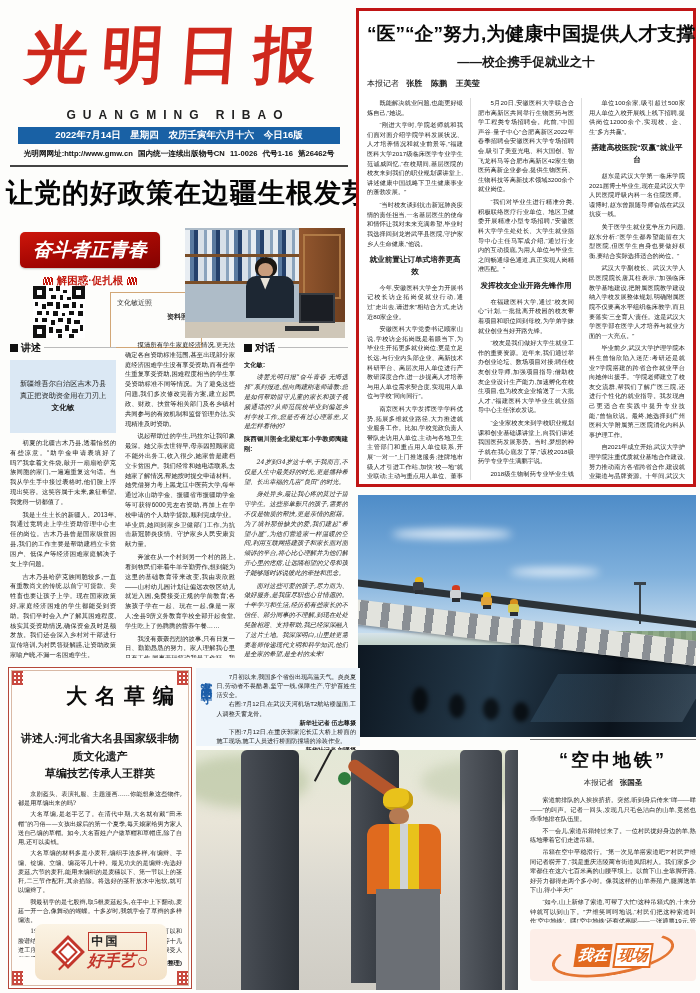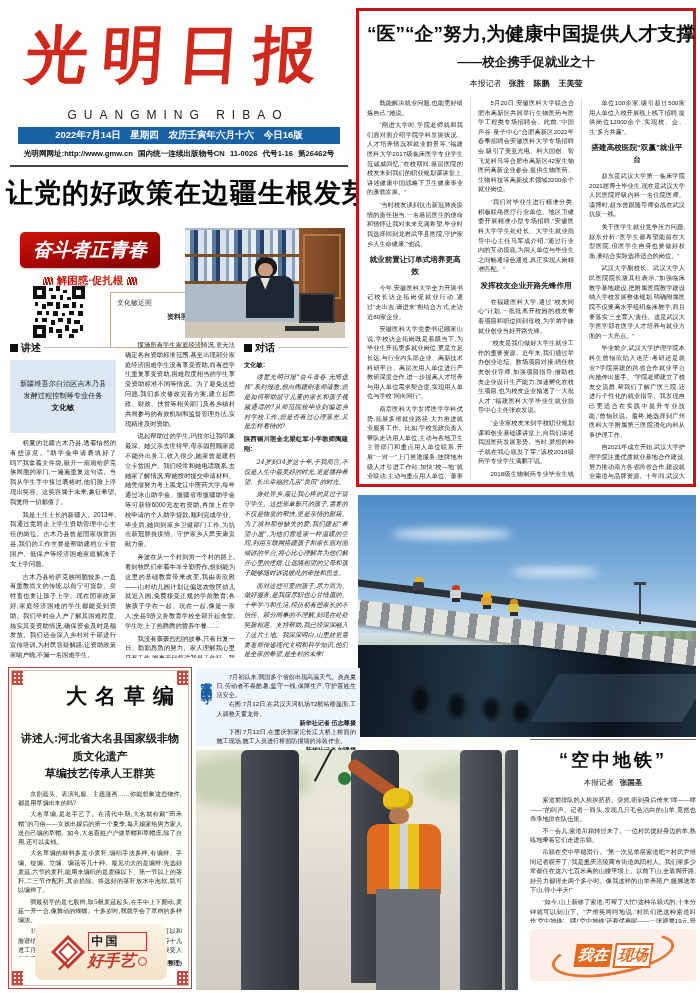--- a/index.html
+++ b/index.html
@@ -3,21 +3,21 @@
 <meta charset="utf-8">
 <style>
   html,body{margin:0;padding:0;background:#e9e9e9;}
   .page{position:relative;width:700px;height:993px;background:#fdfdfb;margin:0 auto;overflow:hidden;
         font-family:"Liberation Sans",sans-serif;color:#1a1a1a;}
   .abs{position:absolute;}
   
   .mast-title{left:10px;top:4px;width:336px;height:102px;display:flex;align-items:center;justify-content:center;
               color:#cf281c;font-family:"DejaVu Serif",serif;font-weight:bold;font-size:62px;
               letter-spacing:14px;transform:skewX(-4deg);white-space:nowrap;}
-  .mast-pinyin{left:10px;top:108px;width:336px;text-align:center;font-size:12px;letter-spacing:7px;color:#222;font-weight:normal;}
+  .mast-pinyin{left:10px;top:108px;width:336px;text-align:center;font-size:12px;letter-spacing:7px;color:#222;font-weight:bold;}
   .date-bar{left:18px;top:127px;width:322px;height:17px;background:#1961a5;color:#fff;font-size:9.5px;
             display:flex;align-items:center;justify-content:center;word-spacing:7px;font-weight:bold;}
   .info-line{left:10px;top:149px;width:338px;text-align:center;font-size:7.6px;color:#111;font-weight:bold;word-spacing:3px;}
   .mast-rule{left:10px;top:165px;width:338px;height:2px;background:#444;}
   
   .lead-headline{left:6px;top:175px;width:346px;text-align:center;font-size:27px;font-weight:900;color:#050505;
                  letter-spacing:1px;white-space:nowrap;}
   
   .banner{left:20px;top:232px;width:140px;height:36px;border-radius:5px;
           background:linear-gradient(180deg,#e8372299,#c01b10),linear-gradient(90deg,#d92a18,#b01208);
@@ -55,21 +55,21 @@
   .intro-box{background:#dbe8f4;text-align:center;font-size:7.2px;line-height:1.7;padding:18px 2px;margin-bottom:5px;
              font-family:"DejaVu Serif",serif;}
   .intro-box .nm{font-weight:bold;font-size:7.6px;}
   .kai{font-family:"DejaVu Serif",serif;font-style:italic;}
   .bold-name{font-weight:900;text-indent:0 !important;}
   
   .red-box{left:356px;top:8px;width:340px;height:479px;border:3px solid #c01515;background:#fff;box-sizing:border-box;
            padding:10px 8px 6px;}
   .rb-title{text-align:center;font-size:19px;font-weight:900;color:#0a0a0a;white-space:nowrap;letter-spacing:0;}
   .rb-sub{text-align:center;font-size:12.5px;font-weight:900;margin-top:7px;}
-  .rb-byline{text-align:center;font-size:8px;margin-top:7px;color:#222;}
+  .rb-byline{font-size:8px;margin-top:7px;color:#222;}
   .rb-byline b{font-family:"DejaVu Serif",serif;word-spacing:6px;margin-left:5px;}
   .rb-cols{display:flex;gap:7px;margin-top:9px;height:382px;overflow:hidden;}
   .rb-col{flex:1;font-size:6.2px;line-height:1.55;text-align:justify;color:#222;}
   .rb-col+.rb-col{border-left:1px solid #ddd;padding-left:7px;}
   .rb-col p{margin:0 0 3px 0;text-indent:2em;}
   .rb-subhead{font-size:7.6px;font-weight:900;text-align:center;margin:6px 0 5px;text-indent:0 !important;}
   
   .photo-solar{left:358px;top:495px;width:338px;height:242px;overflow:hidden;background:#9fc0dd;}
   .sp-sky{position:absolute;inset:0;height:60%;background:linear-gradient(180deg,#4e8cc8,#7fb0dc 55%,#cfe2f1 100%);}
   .cloud{position:absolute;background:#ffffffcc;border-radius:50%;filter:blur(4px);}
@@ -239,21 +239,21 @@
 
   <div class="abs left-cols">
     <div class="lc" style="width:106px">
       <div class="sec-head">
         <span class="sec-sq"></span>
         <span>讲述</span>
         <span class="sec-line"></span>
       </div>
       <div class="intro-box">
         <div>新疆维吾尔自治区吉木乃县</div>
-        <div>发酵过程控制等专业任务</div>
+        <div>真正把资助资金用在刀刃上</div>
         <div class="nm">文化敏</div>
       </div>
       <p>初夏的北疆吉木乃县,透着怡然的有些凉意。“助学金申请表填好了吗?”我拿着文件袋,敲开一扇扇哈萨克族同胞的家门,一遍遍重复这句话。当我从学生手中接过表格时,他们脸上浮现出笑容。这笑容属于未来,象征希望,我觉得一切都值了。</p>
       <p>我是土生土长的新疆人。2013年,我通过竞聘走上学生资助管理中心主任的岗位。吉木乃县曾是国家级贫困县,我们的工作主要是帮助建档立卡贫困户、低保户等经济困难家庭解决子女上学问题。</p>
       <p>吉木乃县哈萨克族同胞较多,一直有重教尚文的传统,以前宁可贷款、卖牲畜也要让孩子上学。现在国家政策好,家庭经济困难的学生都能受到资助。我们平时会入户了解其困难程度,核实其受资助情况,确保资金及时足额发放。我们还会深入乡村对干部进行宣传培训,为村民答疑解惑,让资助政策家喻户晓,不漏一名困难学生。</p>
       <p>2014年起,吉木乃县开始实施冰山助学金资助工作。如何让惠民政策真正落地,惠及百姓?我们制定了透明具体、操作性强的管理办法,统一资助范围、资助程序,坚持公开、公平、公正原则。到2021年,累计发放资助金1350.1万元,资助学生3956人次。表格上的数字,记录着我们的点滴努力,也是照亮孩子们未来的微光。</p>
 
     </div>
     <div class="lc" style="width:110px">
       <p>摸清所有学生家庭经济情况,更无法确定各自资助标准范围,甚至出现部分家庭经济困难学生没有享受资助,而有些学生重复享受资助,困难程度相当的学生享受资助标准不同等情况。为了避免这些问题,我们多次修改完善方案,建立起民政、财政、扶贫等相关部门及各乡镇村共同参与的有效机制和监督管理办法,实现精准及时资助。</p>

